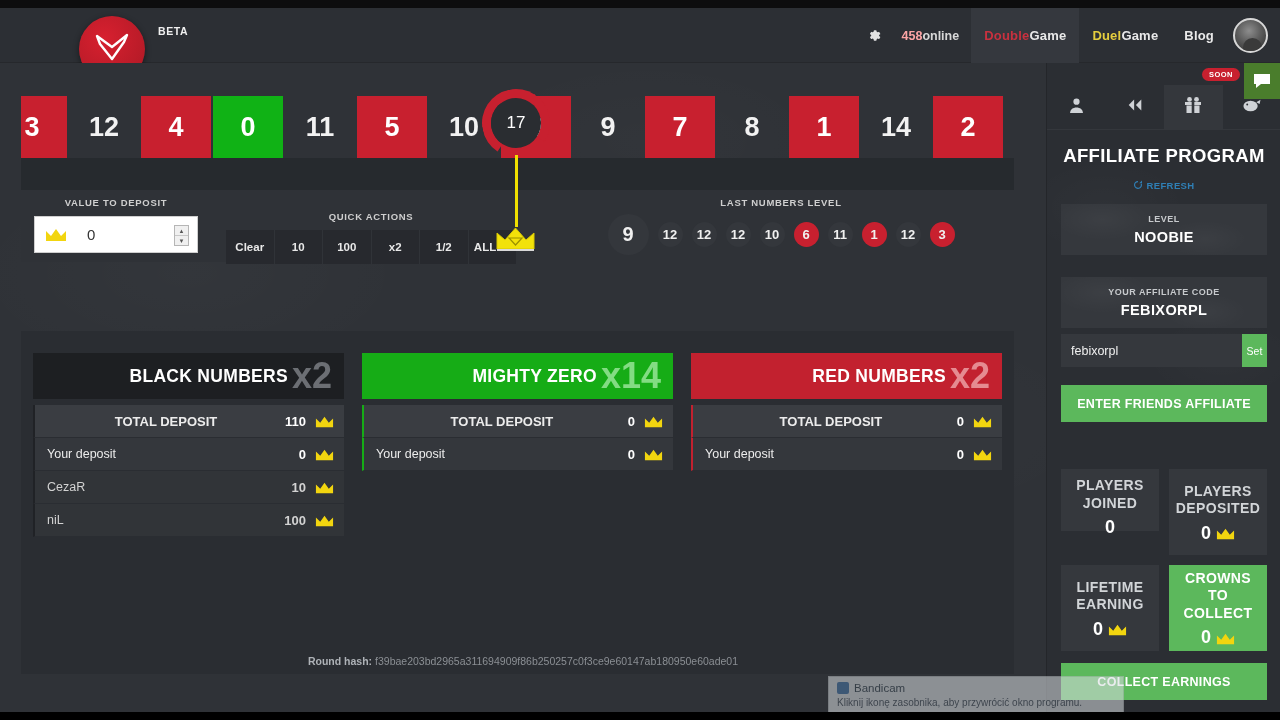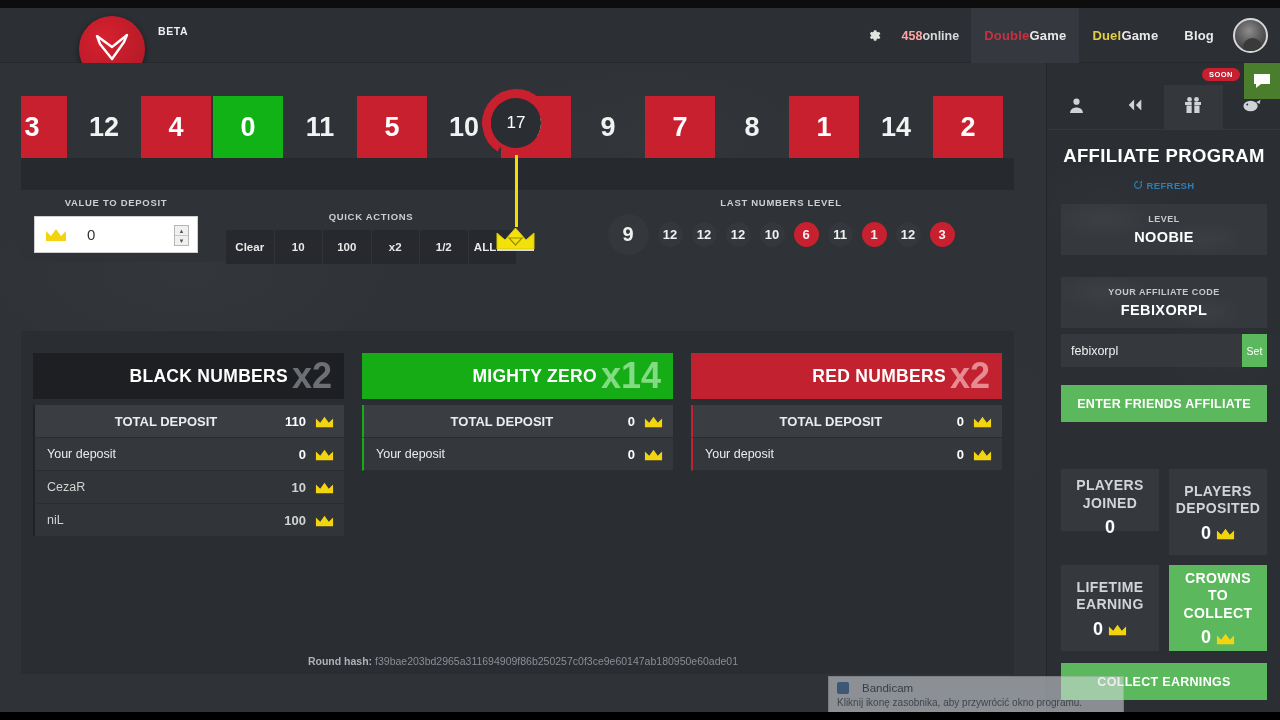--- a/index.html
+++ b/index.html
@@ -311,21 +311,21 @@
     background: #5cb85c; color: #fff; font-size: 12.5px; font-weight: bold;
     display: flex; align-items: center; justify-content: center; letter-spacing: .3px;
   }
   
   .toast {
     position: absolute; left: 828px; top: 676px; width: 296px; height: 44px;
     background: #d9dde1; border: 1px solid #b8bcc0; opacity: .55;
     padding: 5px 8px; z-index: 70;
   }
   .toast-title {
-    display: flex; gap: 13px;
+    display: flex; gap: 5px;
     color: #3c4a55; font-size: 11.5px;
   }
   .toast-icon {
     width: 12px; height: 12px; border-radius: 2px; background: #4a78a8;
     display: inline-block;
   }
   .toast-body { color: #4a5560; font-size: 10px; margin-top: 3px; }
   .bottom-black {
     position: absolute; left: 0; top: 712px; width: 1280px; height: 8px; background: #000;
     z-index: 80;

